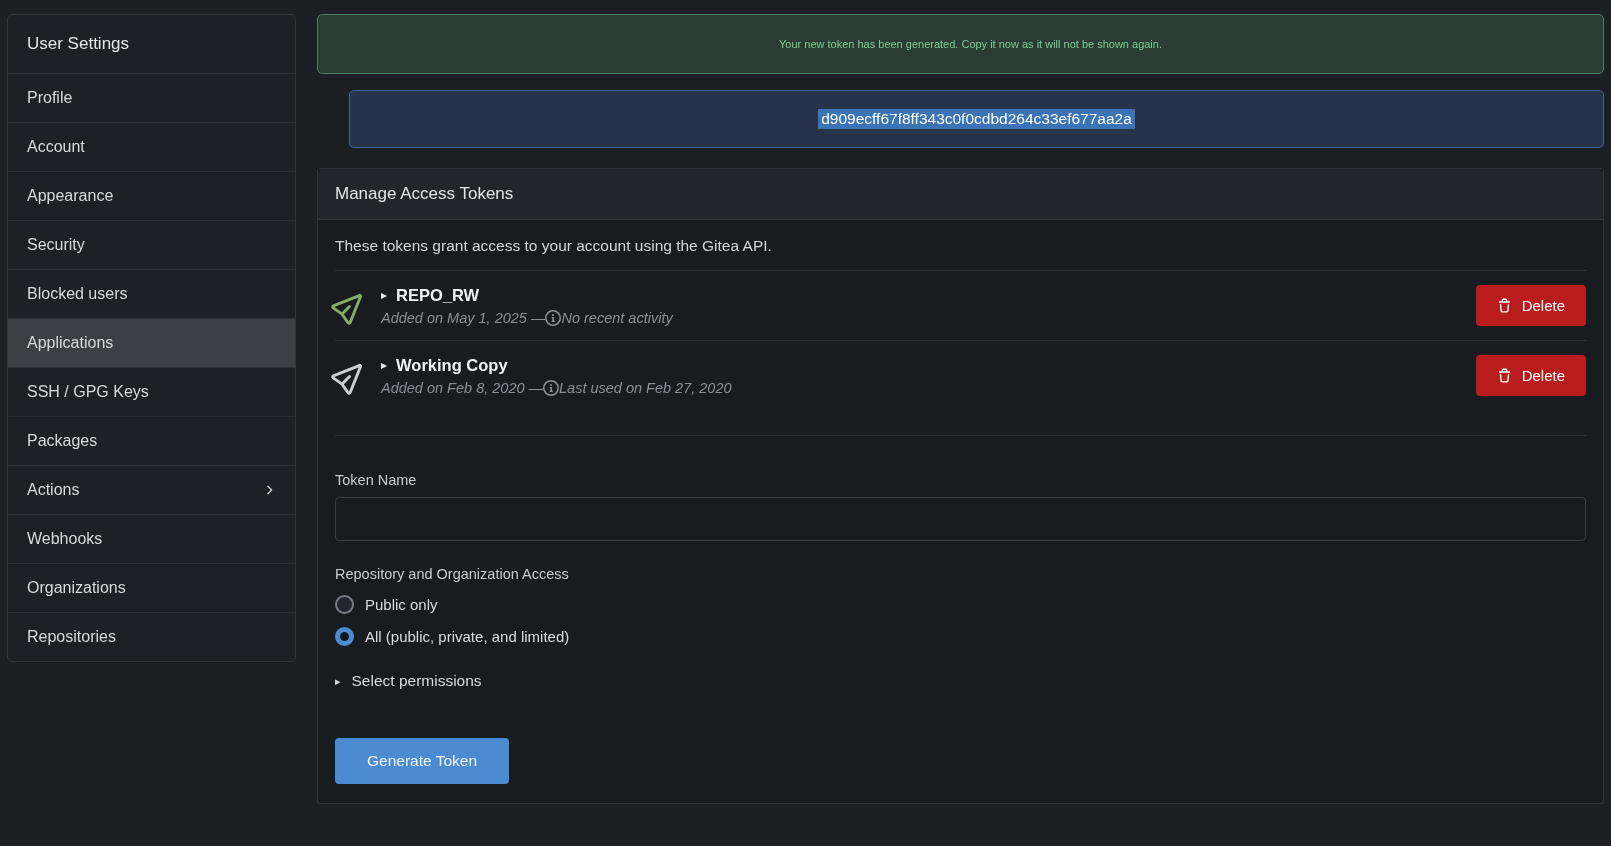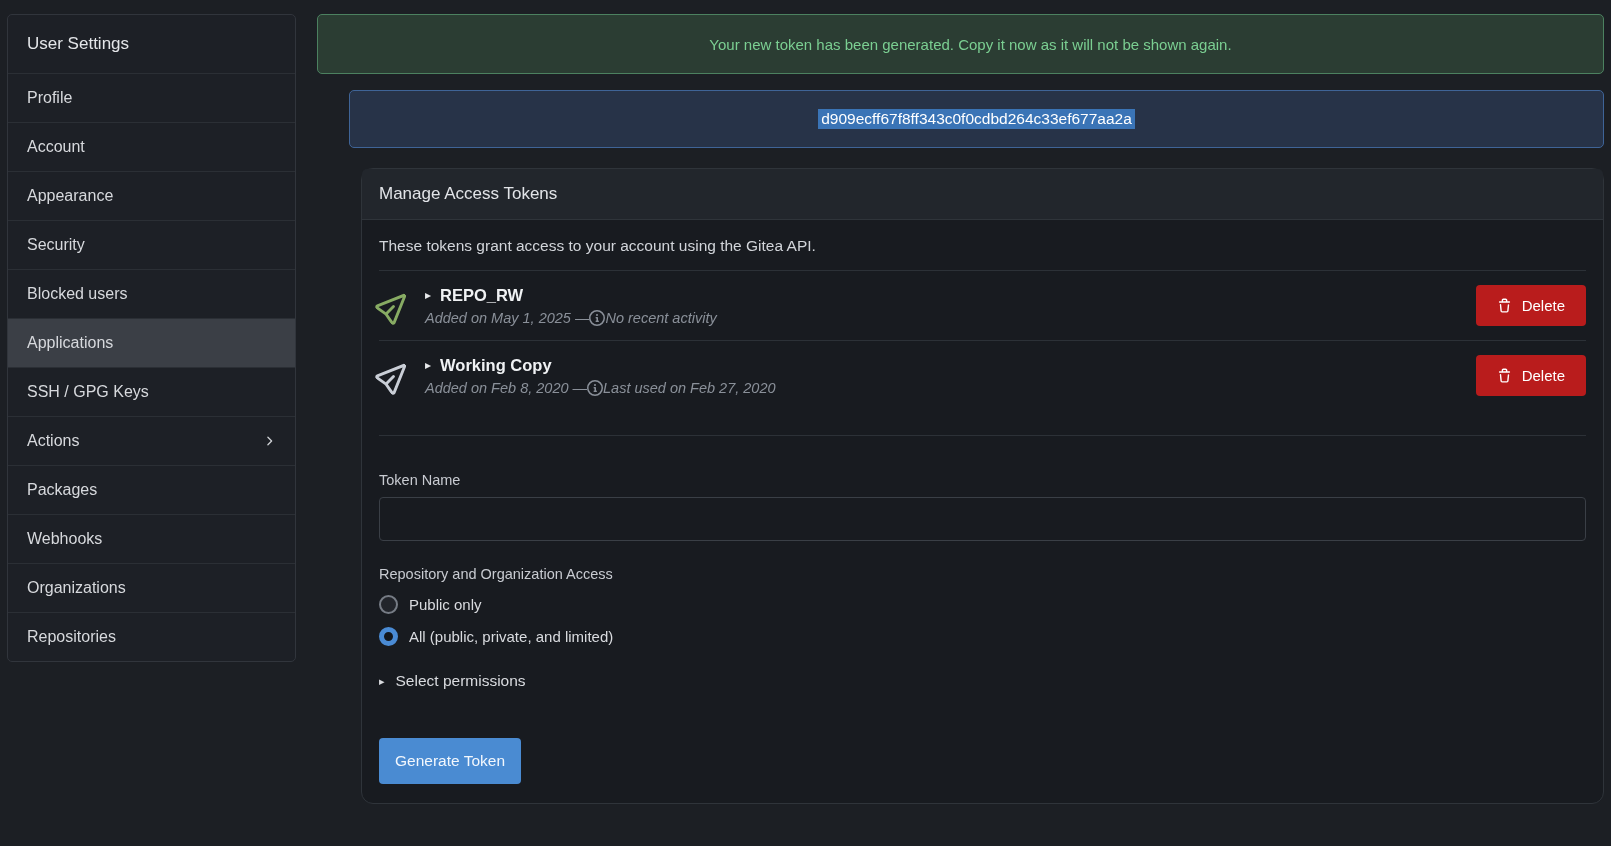--- a/index.html
+++ b/index.html
@@ -40,21 +40,21 @@
   
   .main { flex:1 1 auto; display:flex; flex-direction:column; min-width:0; }
 
   .flash-success {
     height:60px;
     background:#2b3d33;
     border:1px solid #4c8160;
     border-radius:5px;
     display:flex; align-items:center; justify-content:center;
     color:#7bcf92;
-    font-size:15px;
+    font-size:11px;
     padding-left:20px;
   }
   .token-reveal {
     margin-top:16px;
     height:58px;
     background:#273348;
     border:1px solid #3f6497;
     border-radius:5px;
     display:flex; align-items:center; justify-content:center;
     font-size:15.5px;
@@ -64,22 +64,21 @@
     background:#3a74b6;
     color:#ffffff;
     padding:1px 3px;
   }
 
   
   .panel {
     margin-top:20px;
     background:#181b20;
     border:1px solid #2f343a;
-    border-radius:12px;
-    margin-left:44px;
+    border-radius:3px;
   }
   .panel-header {
     padding:15px 17px;
     background:#22262c;
     border-bottom:1px solid #2f343a;
     border-radius:5px 5px 0 0;
     font-size:17px;
     color:#e2e4e8;
   }
   .panel-body { padding:0 17px; }
@@ -151,21 +150,21 @@
   .select-perms .collapse-tri { font-size:11px; color:#d9dbdf; }
   .select-perms-label { font-size:15.5px; color:#d9dbdf; }
   .generate-btn {
     margin-top:48px;
     display:inline-block;
     background:#4a8bd2;
     border:none; border-radius:4px;
     color:#f2f7fd;
     font-size:15.5px;
     font-family:inherit;
-    padding:14px 16px;
+    padding:14px 32px;
     cursor:pointer;
   }
 </style>
 </head>
 <body>
 
 <svg width="0" height="0" style="position:absolute">
   <defs>
     <symbol id="sym-plane" viewBox="0 0 16 16">
       <path d="M.989 8 .064 2.68a1.342 1.342 0 0 1 1.85-1.462l13.402 5.744a1.13 1.13 0 0 1 0 2.076L1.913 14.782a1.343 1.343 0 0 1-1.85-1.463L.99 8Zm.603-5.288L2.38 7.25h4.87a.75.75 0 0 1 0 1.5H2.38l-.788 4.538L13.929 8Z"></path>
@@ -201,28 +200,28 @@
     <div class="sidebar-item">
         <span>Blocked users</span>
       </div>
     <div class="sidebar-item active">
         <span>Applications</span>
       </div>
     <div class="sidebar-item">
         <span>SSH / GPG Keys</span>
       </div>
     <div class="sidebar-item">
+        <span>Packages</span>
+      </div>
+    <div class="sidebar-item">
       <span>Actions</span>
       <svg class="chevron-right" fill="currentColor">
           <use href="#sym-chevron"></use>
         </svg>
     </div>
-    <div class="sidebar-item">
-        <span>Packages</span>
-      </div>
     <div class="sidebar-item">
         <span>Webhooks</span>
       </div>
     <div class="sidebar-item">
         <span>Organizations</span>
       </div>
     <div class="sidebar-item">
         <span>Repositories</span>
       </div>
   </nav>

